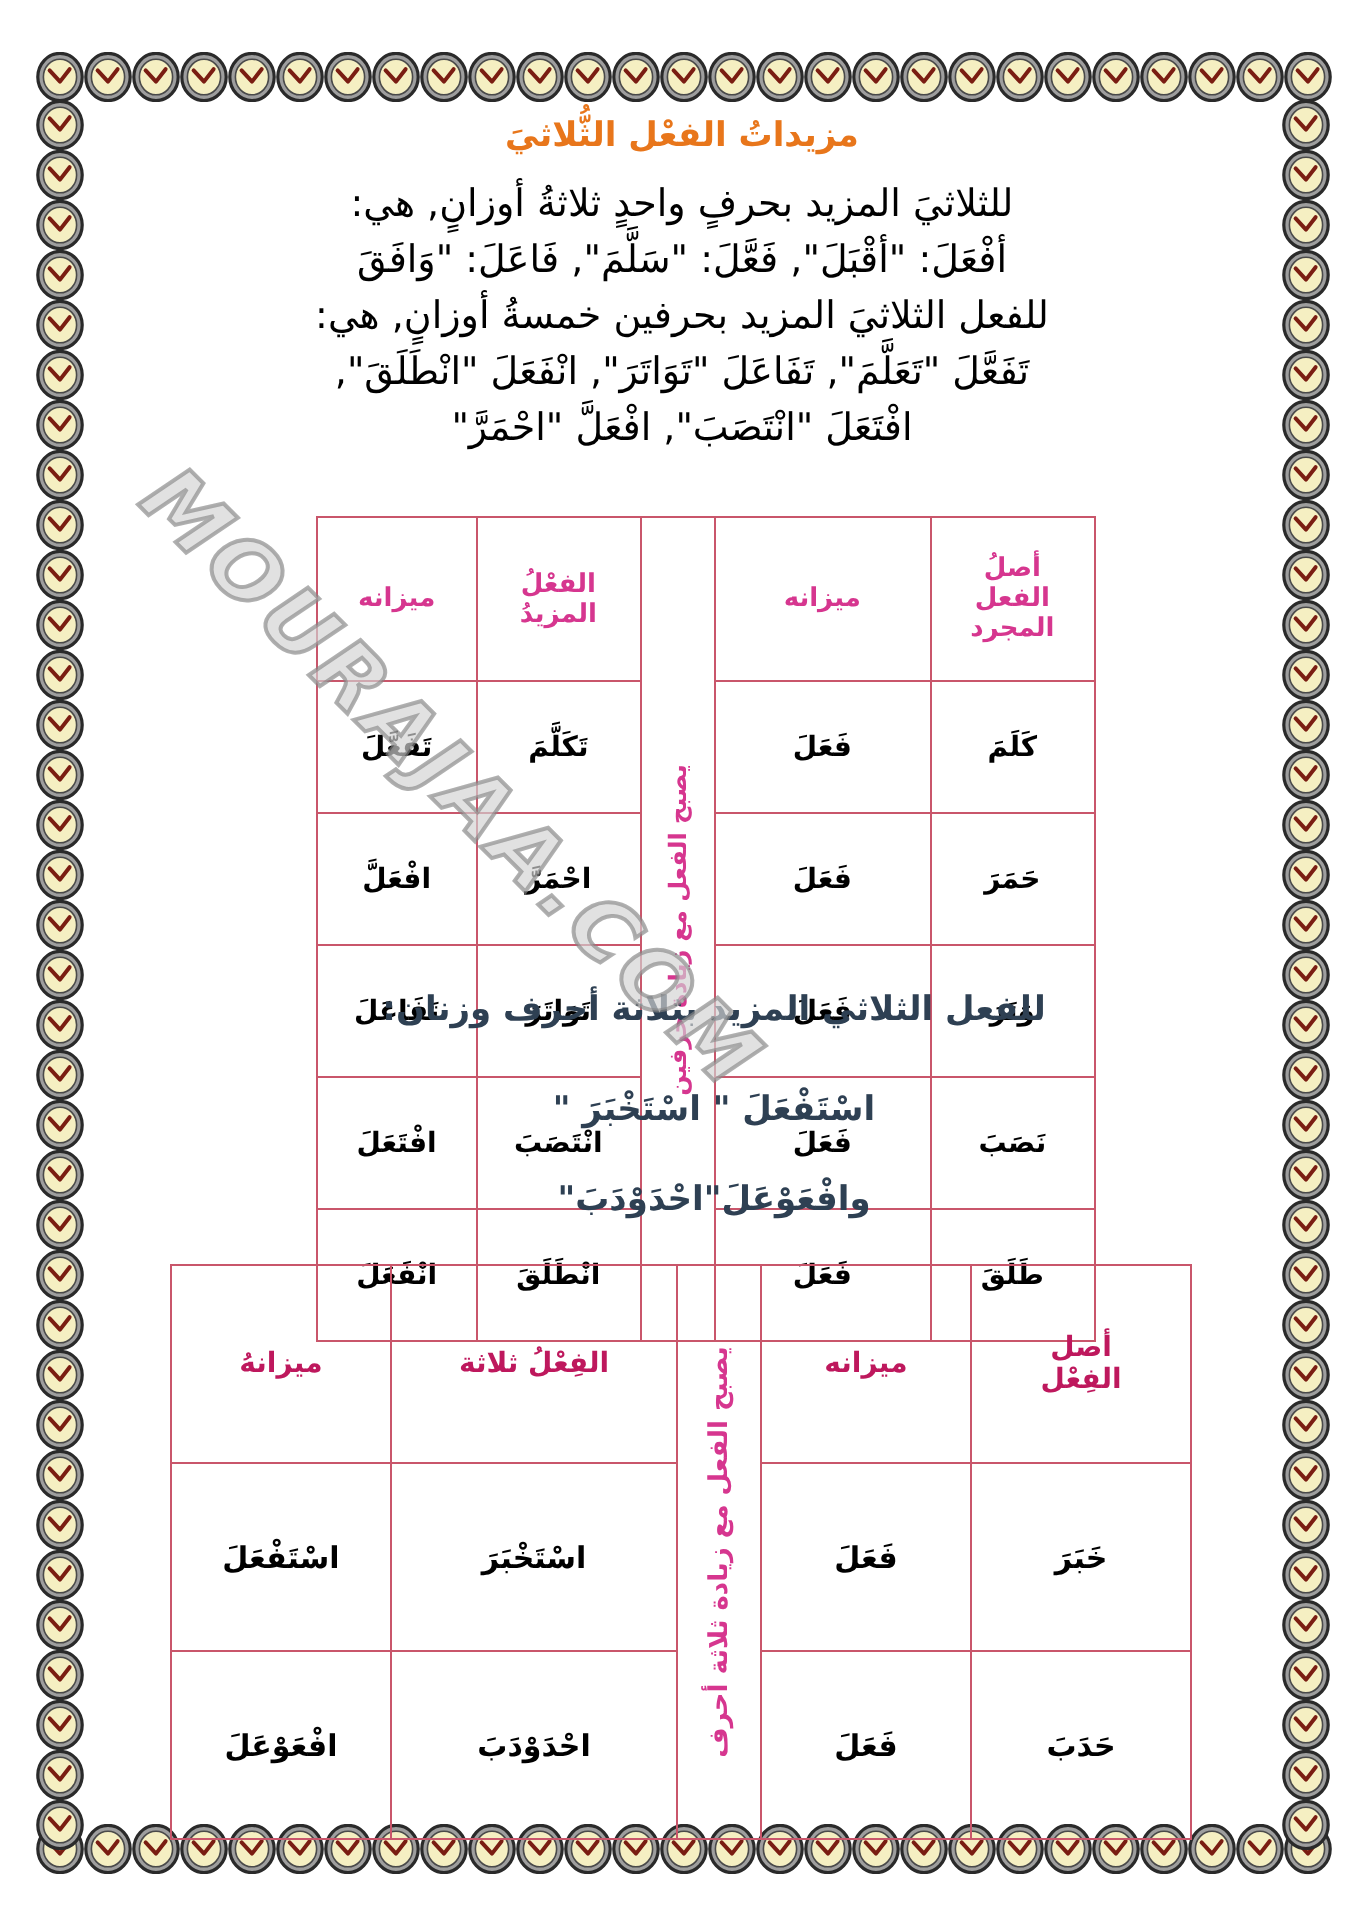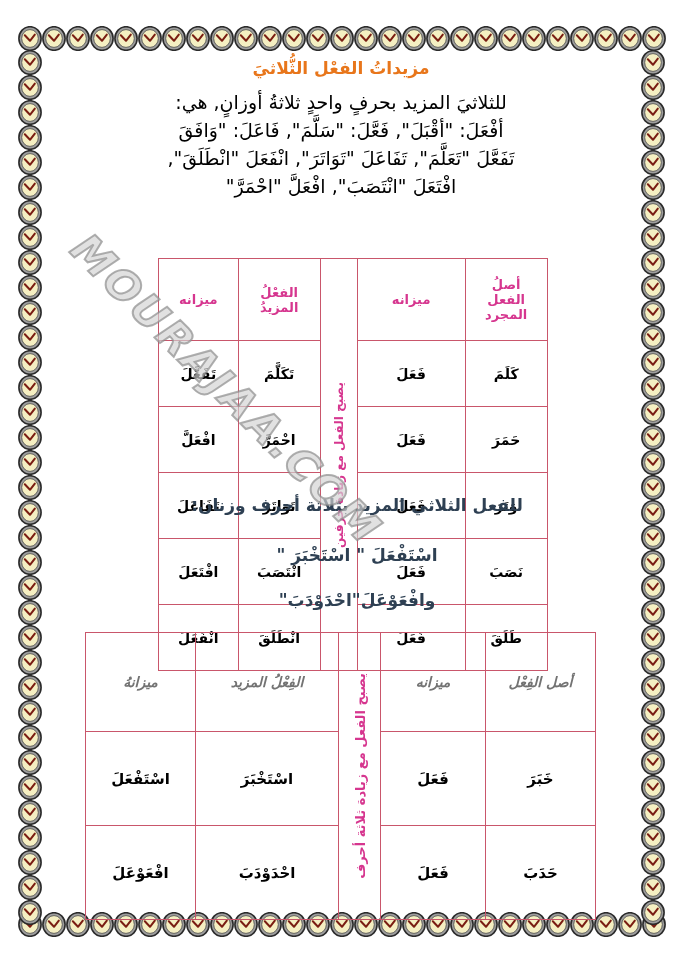--- a/index.html
+++ b/index.html
@@ -18,21 +18,21 @@
   
   .intro{position:absolute;top:88px;left:61px;width:560px;text-align:center;direction:rtl;
          color:#000;font-weight:normal;font-size:19px;line-height:28px;}
   
   table{border-collapse:collapse;direction:rtl;}
   th,td{border:1px solid #C9566B;text-align:center;vertical-align:middle;padding:18px;}
   .t1{position:absolute;left:158px;top:258px;}
   .t1 th{color:#D6368F;font-size:13px;font-weight:bold;height:40px;}
   .t1 td{color:#000;font-size:14px;font-weight:bold;height:29px;}
   .t2{position:absolute;left:85px;top:632px;}
-  .t2 th{color:#737373;font-size:14px;font-weight:bold;height:62px;font-style:italic;}
+  .t2 th{color:#be185d;font-size:14px;font-weight:bold;height:62px;}
   .t2 td{color:#000;font-size:15px;font-weight:bold;height:57px;}
   .vcell{position:relative;}
   .vtext{position:absolute;top:50%;left:50%;white-space:nowrap;direction:rtl;
          transform:translate(-50%,-50%) rotate(-90deg);
          color:#D6368F;font-weight:bold;}
   .t1 .vtext{font-size:12px;}
   .t2 .vtext{font-size:13px;}
   
   .sec2{position:absolute;left:0;width:100%;text-align:center;direction:rtl;
         color:#2E4053;font-weight:bold;font-size:17px;padding-left:16px;}
@@ -679,20 +679,21 @@
           <ellipse cx="12" cy="12.5" rx="8.3" ry="8.9" fill="#F5EFC2" stroke="#4a4a4a" stroke-width="0.8"></ellipse>
           <path d="M6.8 9.2 L12 14.8 L16.8 8.6" fill="none" stroke="#7A1D12" stroke-width="2" stroke-linecap="round" stroke-linejoin="round"></path>
         </svg></span>
     </div>
 
   <div class="title">مزيداتُ الفعْل الثُّلاثيَ</div>
 
   <div class="intro">
     <div>للثلاثيَ المزيد بحرفٍ واحدٍ ثلاثةُ أوزانٍ, هي:</div>
     <div>أفْعَلَ: "أقْبَلَ", فَعَّلَ: "سَلَّمَ", فَاعَلَ: "وَافَقَ</div>
+    <div>للفعل الثلاثيَ المزيد بحرفين خمسةُ أوزانٍ, هي:</div>
     <div>تَفَعَّلَ "تَعَلَّمَ", تَفَاعَلَ "تَوَاتَرَ", انْفَعَلَ "انْطَلَقَ",</div>
     <div>افْتَعَلَ "انْتَصَبَ", افْعَلَّ "احْمَرَّ"</div>
   </div>
 
   <div class="watermark">MOURAJAA.COM</div>
 
   <table class="t1">
     <colgroup>
       <col style="width:82px">
         <col style="width:108px">
@@ -755,21 +756,21 @@
       <col style="width:143px">
         <col style="width:110px">
     </colgroup>
     <tbody>
         <tr>
       <th>أصل الفِعْل</th>
       <th>ميزانه</th>
       <td class="vcell" rowspan="3">
         <span class="vtext">يصبح الفعل مع زيادة ثلاثة أحرف</span>
       </td>
-      <th>الفِعْلُ المزيد</th>
+      <th>الفِعْلُ ثلاثة</th>
       <th>ميزانهُ</th>
     </tr>
     <tr>
       <td>خَبَرَ</td>
       <td>فَعَلَ</td>
       <td>اسْتَخْبَرَ</td>
       <td>اسْتَفْعَلَ</td>
     </tr>
     <tr>
       <td>حَدَبَ</td>

